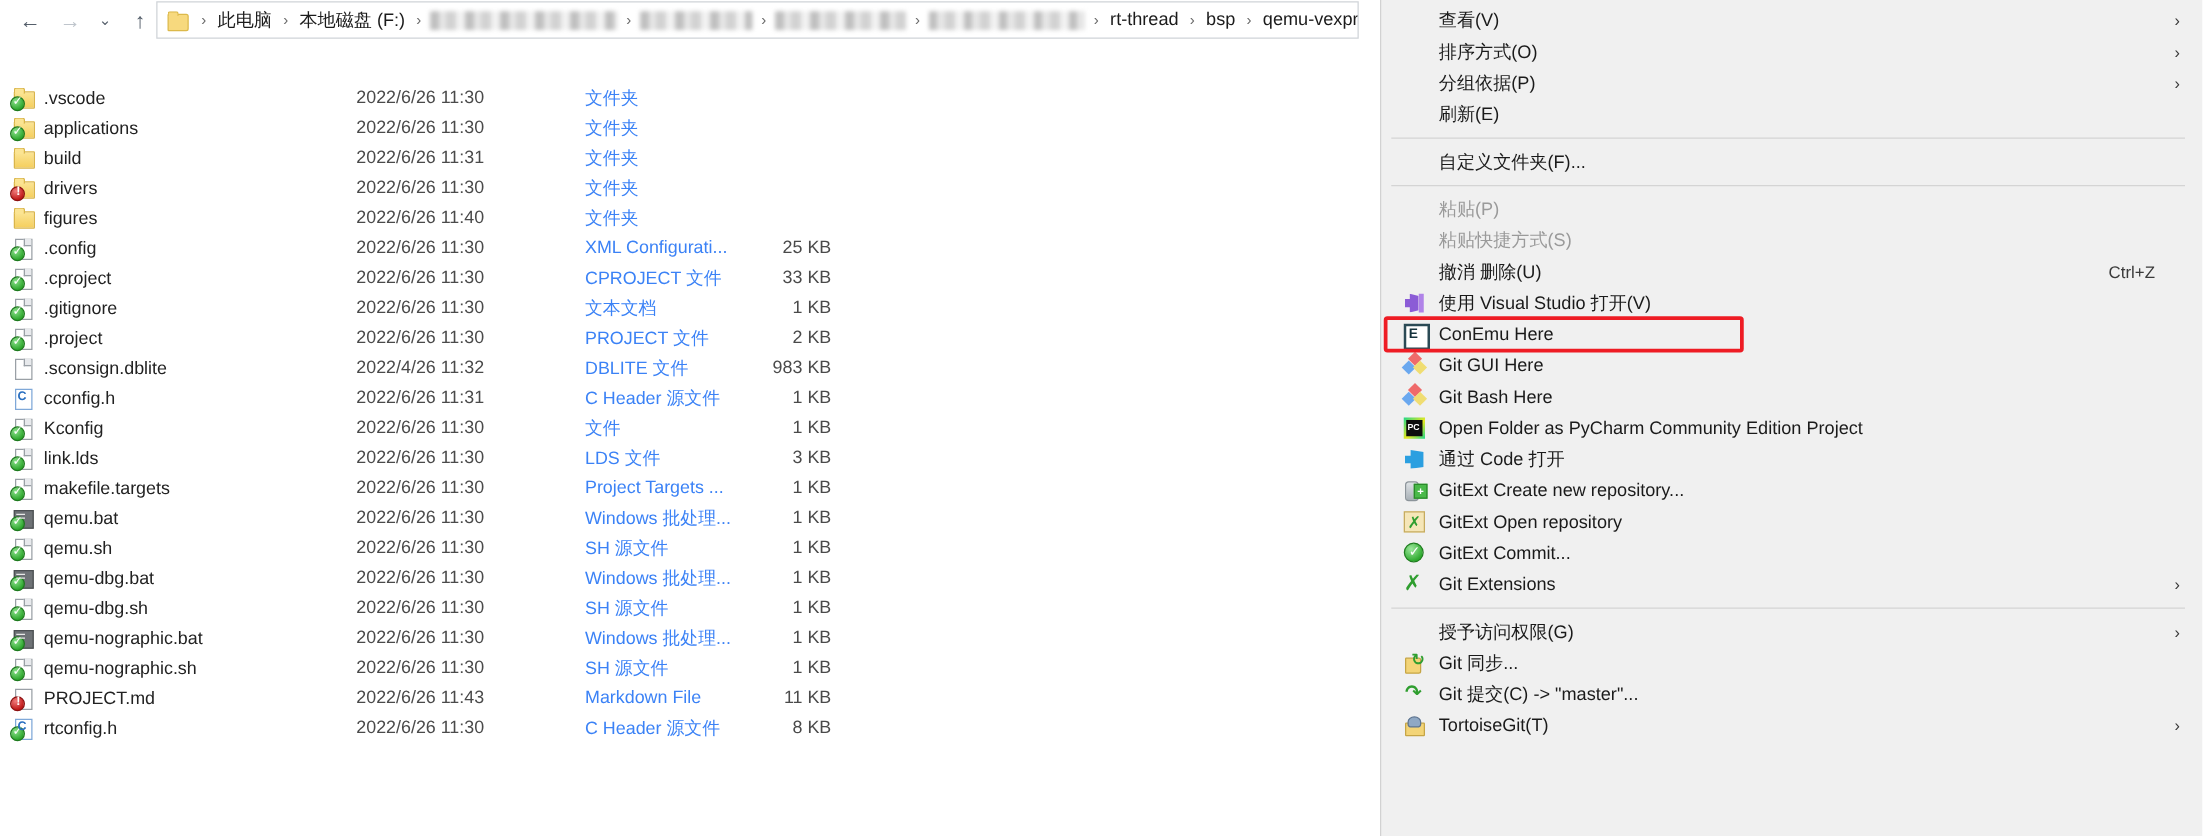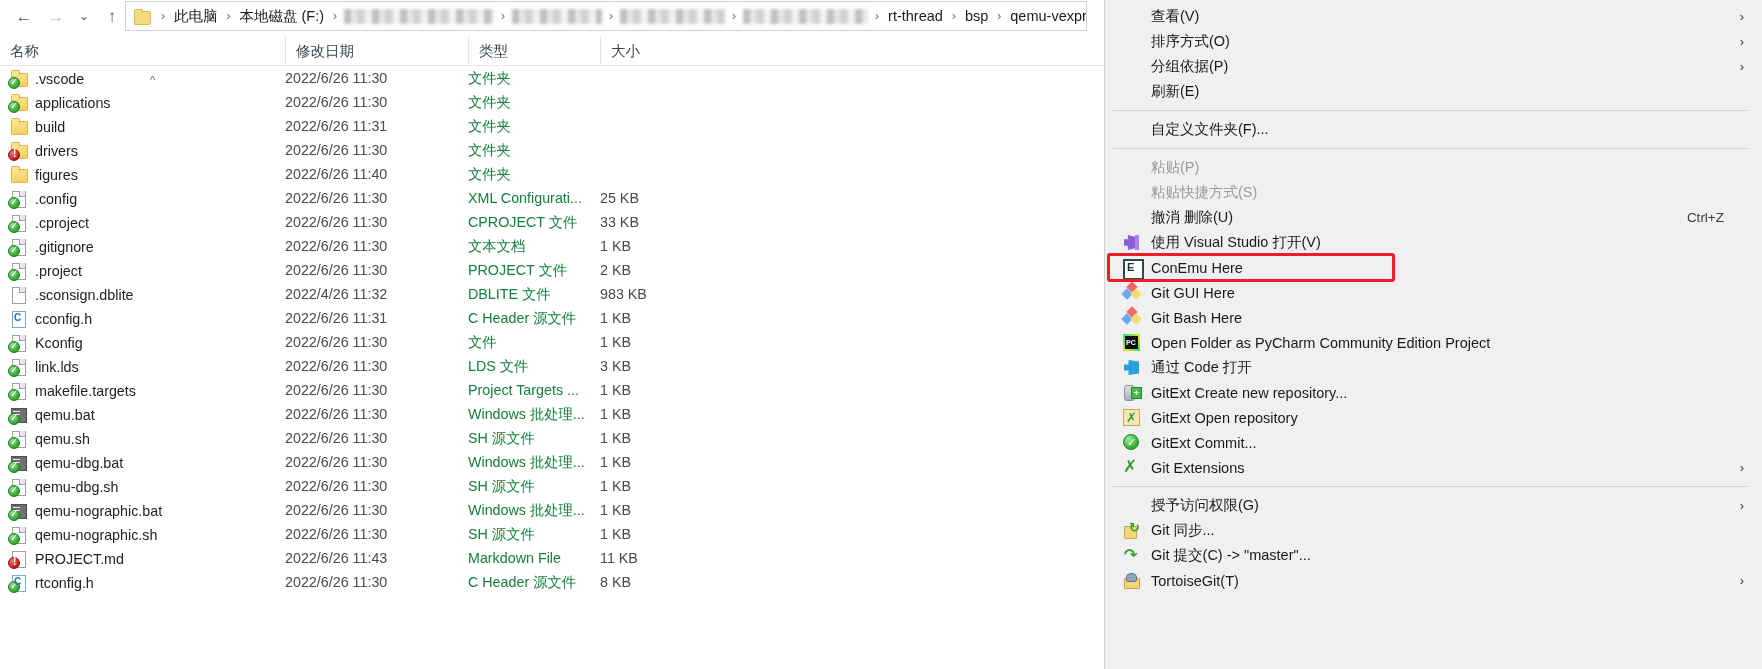--- a/index.html
+++ b/index.html
@@ -92,22 +92,22 @@
 
   
   .filelist { position: absolute; left: 0; top: 66px; width: 1104px; height: 603px; }
   .frow {
     position: relative; height: 24px;
     display: flex; align-items: center;
     font-size: 14.3px; color: #222;
   }
   .fname { position: absolute; left: 10px; display: flex; align-items: flex-end; gap: 8px; }
   .fdate { position: absolute; left: 285px; color: #4a4a4a; }
-  .ftype { position: absolute; left: 468px; color: #15803d; }
-  .fsize { position: absolute; left: 600px; width: 85px; text-align: left; color: #4a4a4a; }
+  .ftype { position: absolute; left: 468px; color: #3b82f6; }
+  .fsize { position: absolute; left: 580px; width: 85px; text-align: right; color: #4a4a4a; }
 
   
   .ic { position: relative; width: 17px; height: 17px; flex: none; }
   
   .ic.folder::before {
     content:""; position:absolute; left:1px; top:3px; width:15px; height:12px;
     background:linear-gradient(#fbe493,#f5cf5e); border:1px solid #d9b54b; border-radius:1px;
   }
   .ic.folder::after {
     content:""; position:absolute; left:1px; top:0px; width:7px; height:4px;
@@ -341,27 +341,20 @@
           <span class="redact" style="width: 125px;"></span>
           <span class="crumb-sep">›</span>
           <span class="crumb">rt-thread</span>
           <span class="crumb-sep">›</span>
           <span class="crumb">bsp</span>
           <span class="crumb-sep">›</span>
           <span class="crumb">qemu-vexpress-a9</span>
         </span>
     </div>
 
-    <div class="colhead">
-      <div class="ch" style="left:0px;width:285px;">名称</div>
-      <div class="ch divider" style="left:285px;width:183px;">修改日期</div>
-      <div class="ch divider" style="left:468px;width:132px;">类型</div>
-      <div class="ch divider" style="left:600px;width:90px;">大小</div>
-      <div class="sortarrow">^</div>
-    </div>
 
     <div class="filelist" id="filelist">
         <div class="frow">
           <div class="fname">
             <span class="ic folder">
               <span class="ovl green"></span>
             </span>
             <span>.vscode</span>
           </div>
           <div class="fdate">2022/6/26 11:30</div>

